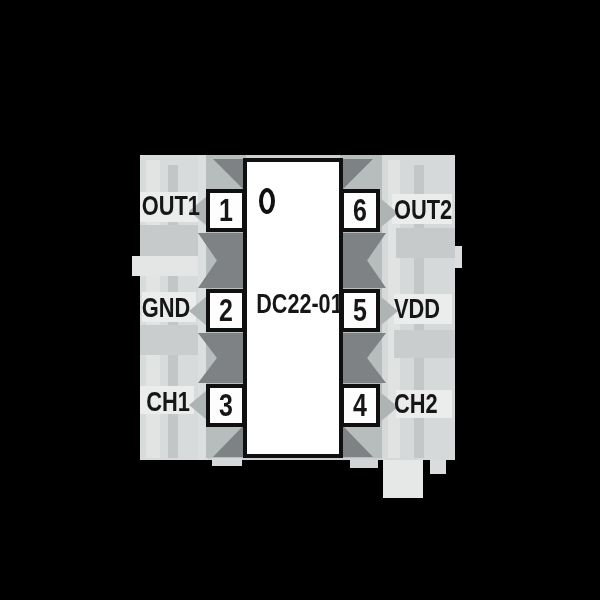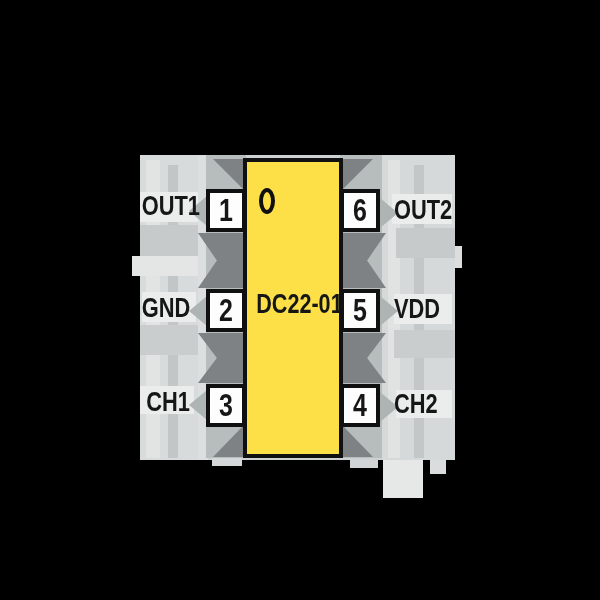--- a/index.html
+++ b/index.html
@@ -20,21 +20,21 @@
   .sh-corner-bl{clip-path:polygon(100% 0,100% 100%,0 100%);}
   .sh-corner-br{clip-path:polygon(0 0,100% 100%,0 100%);}
   .sh-gap-l{clip-path:polygon(0 0,100% 0,100% 100%,0 100%,42% 50%);}
   .sh-gap-r{clip-path:polygon(0 0,100% 0,58% 50%,100% 100%,0 100%);}
   .nub{position:absolute;background:#aeb3b3;}
   .nub-l{clip-path:polygon(100% 0,100% 100%,0 50%);}
   .nub-r{clip-path:polygon(0 0,100% 50%,0 100%);}
   
   .chip-body{
     left:243px;top:158px;width:100px;height:300px;
-    box-sizing:border-box;background:#fde047;border:4px solid #101010;
+    box-sizing:border-box;background:#ffffff;border:4px solid #101010;
   }
   .pin1-circle{
     position:absolute;left:12px;top:26px;width:16px;height:26px;
     box-sizing:border-box;border:4px solid #101010;border-radius:50%;
   }
   .chip-name{
     position:absolute;left:0;top:128px;width:92px;height:28px;
     line-height:28px;text-align:center;
     font-size:27px;font-weight:700;color:#161616;
     transform:scaleX(0.8);transform-origin:50% 50%;white-space:nowrap;

